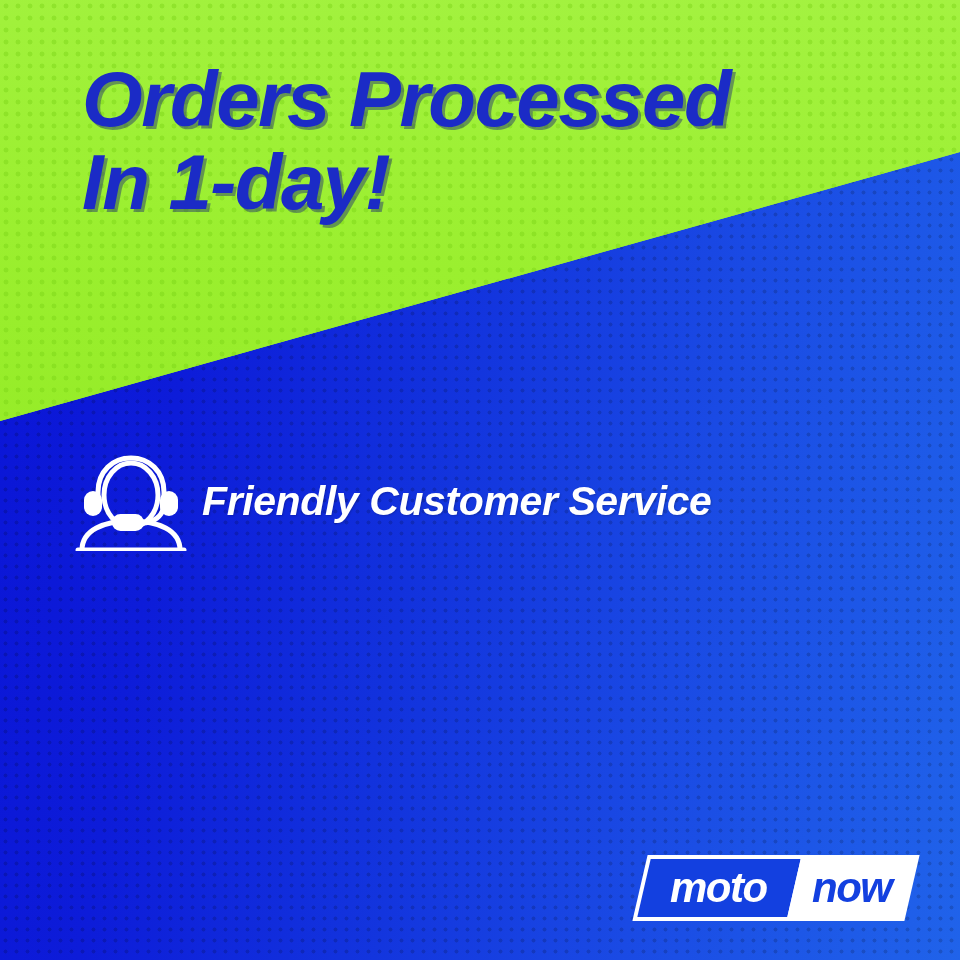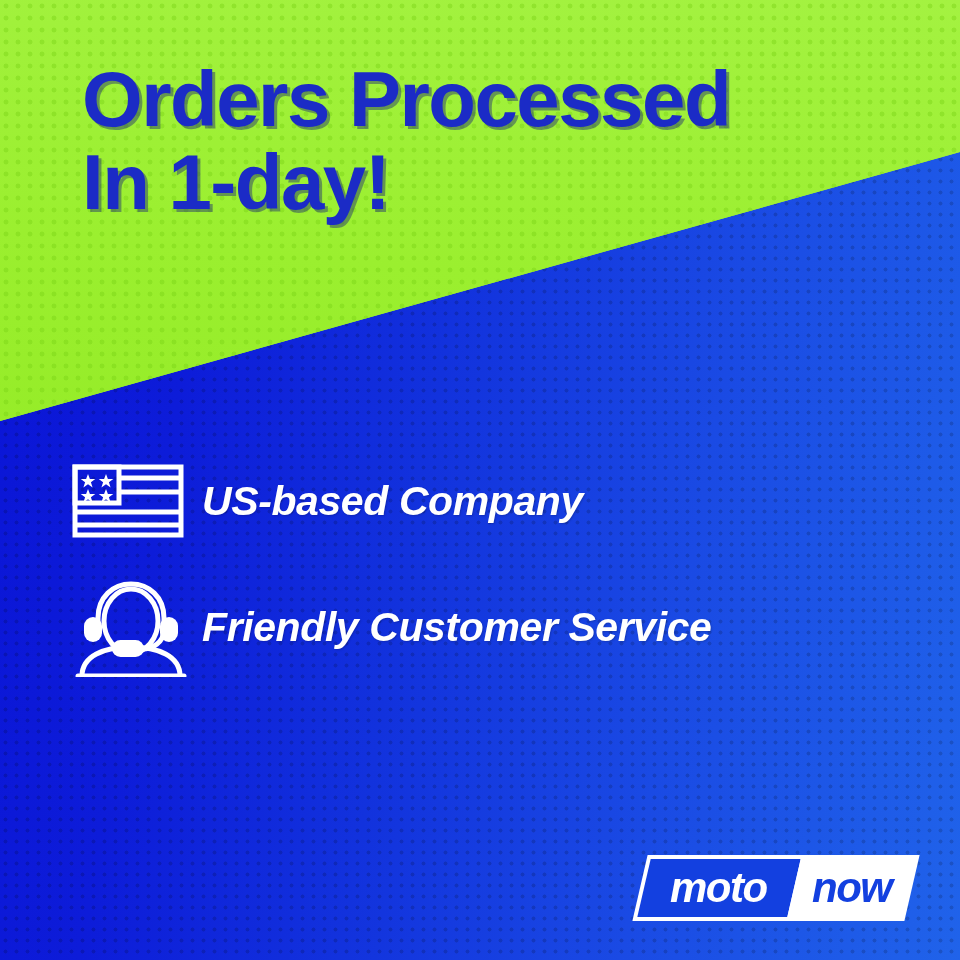--- a/index.html
+++ b/index.html
@@ -59,20 +59,21 @@
     background-size: 12px 12px;
     clip-path: polygon(0 0, 960px 0, 960px 152px, 0 421px);
   }
 
   
   .headline {
     position: absolute;
     left: 82px;
     top: 58px;
     width: 830px;
+    font-style: italic;
     font-weight: bold;
     font-size: 78px;
     line-height: 1.06;
     letter-spacing: -1.5px;
     color: #1b2bc6;
     text-shadow: 3px 3px 0 rgba(18,24,120,0.42);
     white-space: pre-line;
   }
 
   
@@ -156,39 +157,20 @@
   <div class="bg-blue"></div>
   <div class="bg-blue-dots"></div>
   <div class="bg-green"></div>
   <div class="bg-green-dots"></div>
 
   <div class="headline">Orders Processed
 In 1-day!</div>
 
   <div class="features">
 
-    <div class="feature-row">
-      <div class="feature-icon">
-        <svg width="112" height="74" viewBox="0 0 112 74" fill="none" aria-hidden="true">
-          <rect x="3" y="3" width="106" height="68" stroke="#ffffff" stroke-width="5"></rect>
-          <rect x="3" y="3" width="44" height="36" stroke="#ffffff" stroke-width="5"></rect>
-          <line x1="47" y1="14" x2="109" y2="14" stroke="#ffffff" stroke-width="5"></line>
-          <line x1="47" y1="28" x2="109" y2="28" stroke="#ffffff" stroke-width="5"></line>
-          <line x1="3" y1="48" x2="109" y2="48" stroke="#ffffff" stroke-width="5"></line>
-          <line x1="3" y1="61" x2="109" y2="61" stroke="#ffffff" stroke-width="5"></line>
-          <g fill="#ffffff">
-            <polygon points="16,10 17.9,15.1 23.3,15.1 18.9,18.3 20.6,23.4 16,20.3 11.4,23.4 13.1,18.3 8.7,15.1 14.1,15.1"></polygon>
-            <polygon points="34,10 35.9,15.1 41.3,15.1 36.9,18.3 38.6,23.4 34,20.3 29.4,23.4 31.1,18.3 26.7,15.1 32.1,15.1"></polygon>
-            <polygon points="16,25 17.9,30.1 23.3,30.1 18.9,33.3 20.6,38.4 16,35.3 11.4,38.4 13.1,33.3 8.7,30.1 14.1,30.1"></polygon>
-            <polygon points="34,25 35.9,30.1 41.3,30.1 36.9,33.3 38.6,38.4 34,35.3 29.4,38.4 31.1,33.3 26.7,30.1 32.1,30.1"></polygon>
-          </g>
-        </svg>
-      </div>
-      <div class="feature-label">US-based Company</div>
-    </div>
 
     <div class="feature-row">
       <div class="feature-icon">
         <svg width="118" height="100" viewBox="0 0 118 100" fill="none" aria-hidden="true">
           <ellipse cx="59" cy="44" rx="27" ry="32" stroke="#ffffff" stroke-width="5"></ellipse>
           <path d="M26 48 V41 C26 20 41 7 59 7 C77 7 92 20 92 41 V48" stroke="#ffffff" stroke-width="5" stroke-linecap="round"></path>
           <rect x="12" y="40" width="18" height="25" rx="9" fill="#ffffff"></rect>
           <rect x="88" y="40" width="18" height="25" rx="9" fill="#ffffff"></rect>
           <path d="M92 52 C92 66 80 72 70 72" stroke="#ffffff" stroke-width="5" fill="none" stroke-linecap="round"></path>
           <rect x="40" y="63" width="32" height="17" rx="8.5" fill="#ffffff"></rect>

